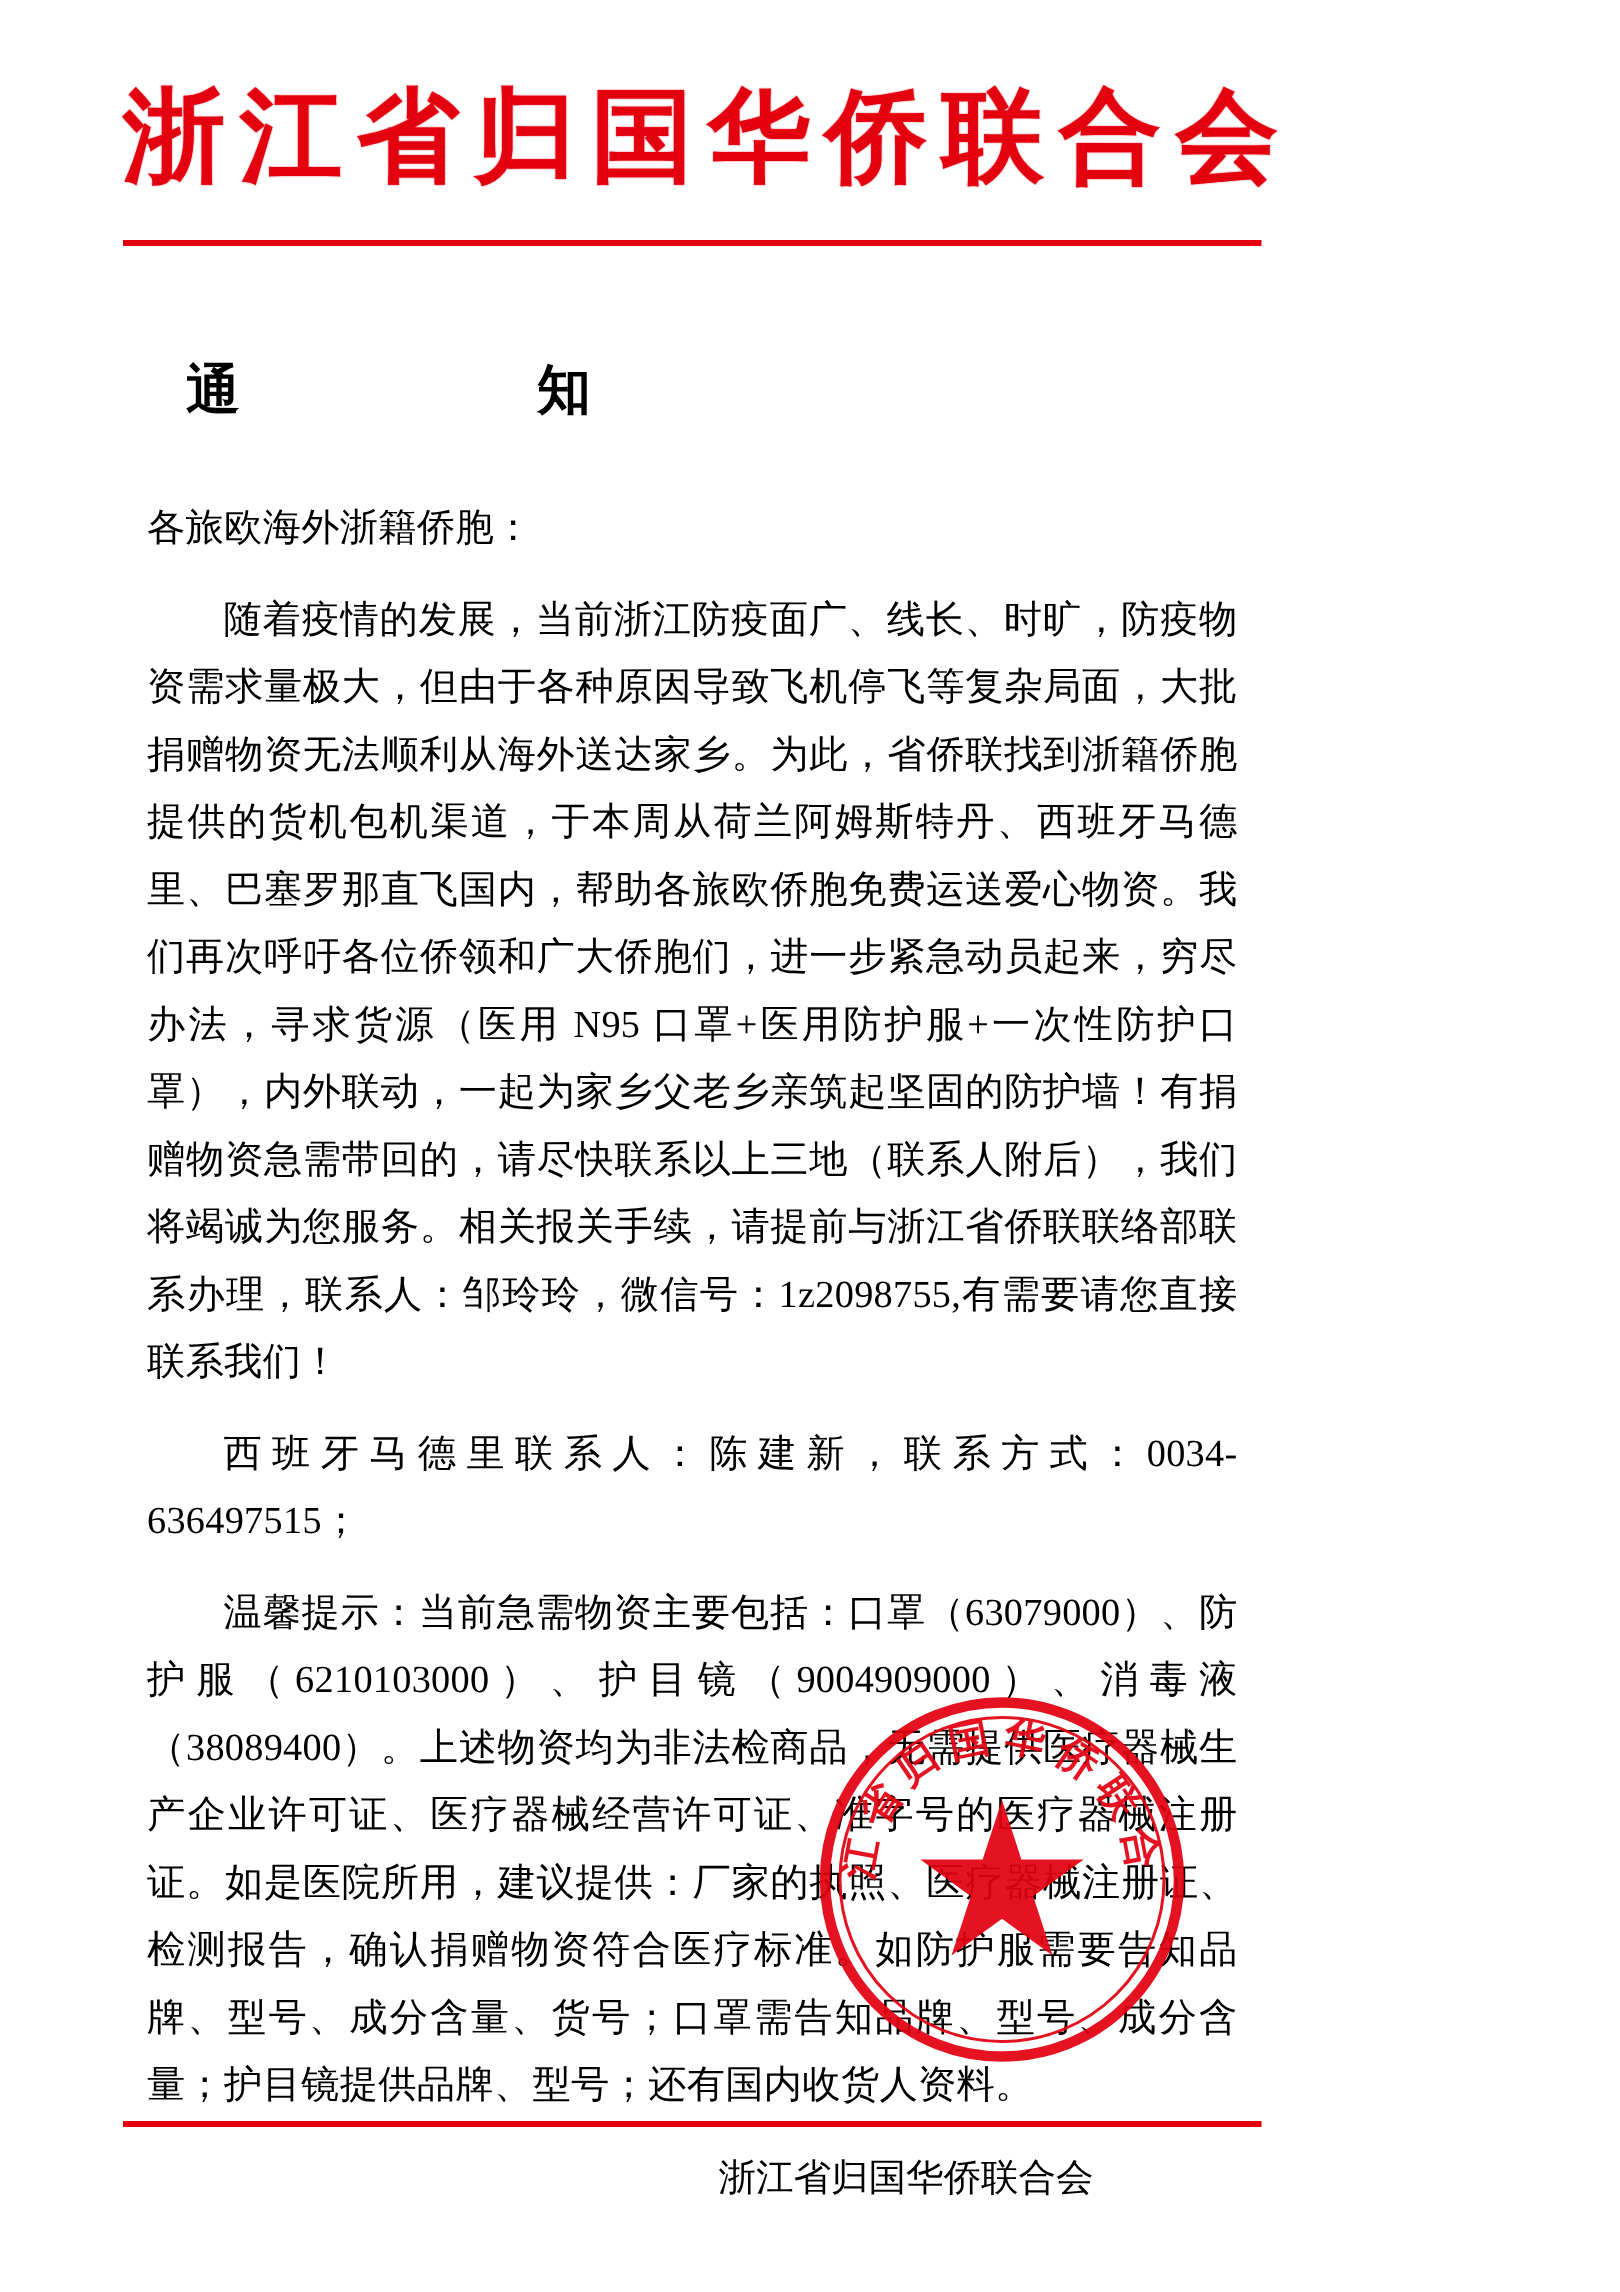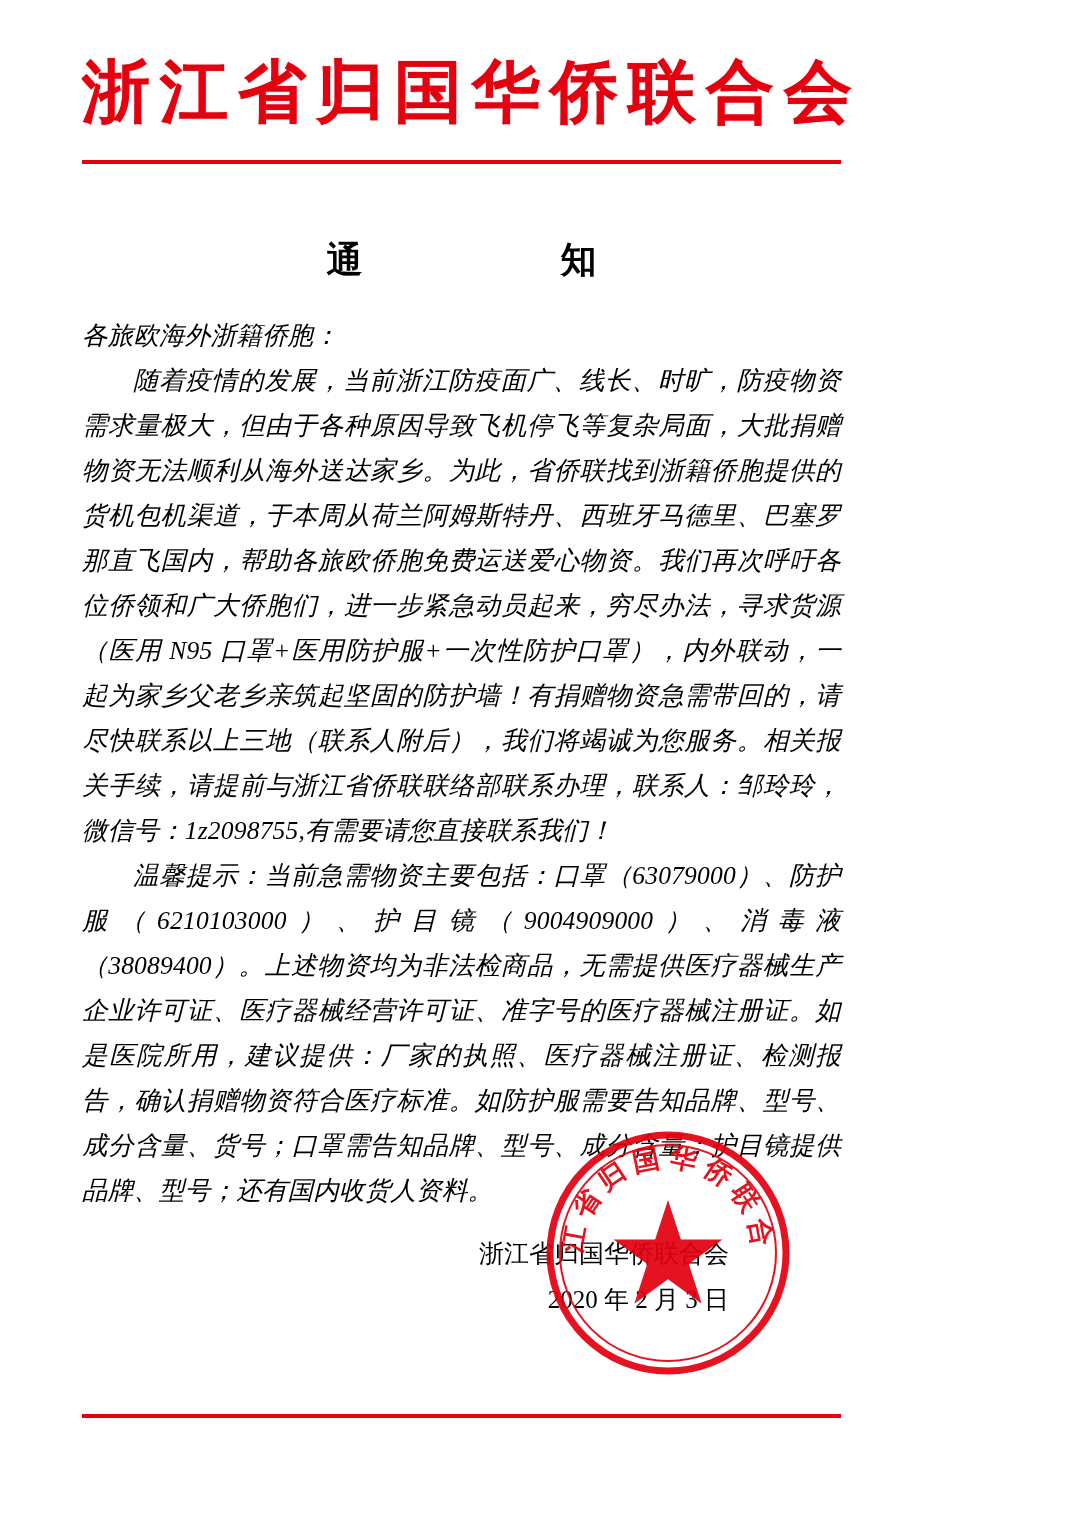--- a/index.html
+++ b/index.html
@@ -40,38 +40,36 @@
     text-shadow: 0 0 1px #e3000f;
   }
   .letterhead-rule {
     margin-top: 30px;
     height: 4px;
     background: #e3000f;
   }
 
   
   .doc-title {
-    text-align: center;
     font-size: 36px;
     font-weight: bold;
     letter-spacing: 42px;
     padding: 72px 0 28px 0;
     text-indent: 42px;
   }
 
   
   .body-text {
     font-size: 25.5px;
     line-height: 45px;
     text-align: justify;
     letter-spacing: 0.2px;
   }
   .body-text p {
-    margin: 0;
-    font-style: italic;
+    margin: 16px;
   }
   .p-indent {
     text-indent: 2em;
   }
 
   
   .signature {
     margin-top: 18px;
     text-align: right;
     font-size: 25px;
@@ -112,26 +110,26 @@
   <div class="letterhead">
     <div class="letterhead-title">浙江省归国华侨联合会</div>
     <div class="letterhead-rule"></div>
   </div>
 
   <div class="doc-title">通　　知</div>
 
   <div class="body-text">
     <p>各旅欧海外浙籍侨胞：</p>
     <p class="p-indent">随着疫情的发展，当前浙江防疫面广、线长、时旷，防疫物资需求量极大，但由于各种原因导致飞机停飞等复杂局面，大批捐赠物资无法顺利从海外送达家乡。为此，省侨联找到浙籍侨胞提供的货机包机渠道，于本周从荷兰阿姆斯特丹、西班牙马德里、巴塞罗那直飞国内，帮助各旅欧侨胞免费运送爱心物资。我们再次呼吁各位侨领和广大侨胞们，进一步紧急动员起来，穷尽办法，寻求货源（医用 N95 口罩+医用防护服+一次性防护口罩），内外联动，一起为家乡父老乡亲筑起坚固的防护墙！有捐赠物资急需带回的，请尽快联系以上三地（联系人附后），我们将竭诚为您服务。相关报关手续，请提前与浙江省侨联联络部联系办理，联系人：邹玲玲，微信号：1z2098755,有需要请您直接联系我们！</p>
+    <p class="p-indent">西班牙马德里联系人：陈建新，联系方式：0034-636497515；</p>
     <p class="p-indent">温馨提示：当前急需物资主要包括：口罩（63079000）、防护服（6210103000）、护目镜（9004909000）、消毒液（38089400）。上述物资均为非法检商品，无需提供医疗器械生产企业许可证、医疗器械经营许可证、准字号的医疗器械注册证。如是医院所用，建议提供：厂家的执照、医疗器械注册证、检测报告，确认捐赠物资符合医疗标准。如防护服需要告知品牌、型号、成分含量、货号；口罩需告知品牌、型号、成分含量；护目镜提供品牌、型号；还有国内收货人资料。</p>
   </div>
 
   <div class="signature">
     <div>浙江省归国华侨联合会</div>
-    <div>2020 年 2 月 3 日</div>
   </div>
 
   <div class="seal">
     <svg viewBox="0 0 250 250" width="250" height="250" aria-hidden="true">
       <circle cx="125" cy="125" r="118" fill="none" stroke="#e3000f" stroke-width="7"></circle>
       <circle cx="125" cy="125" r="108" fill="none" stroke="#e3000f" stroke-width="2"></circle>
       <path id="sealArc" d="M 125,125 m -86,0 a 86,86 0 1,1 172,0" fill="none" stroke="none"></path>
       <text font-family="'DejaVu Serif','Liberation Serif',serif" font-size="27" font-weight="bold" fill="#e3000f" letter-spacing="7">
         <textPath href="#sealArc" startOffset="50%" text-anchor="middle">浙江省归国华侨联合会</textPath>
       </text>

